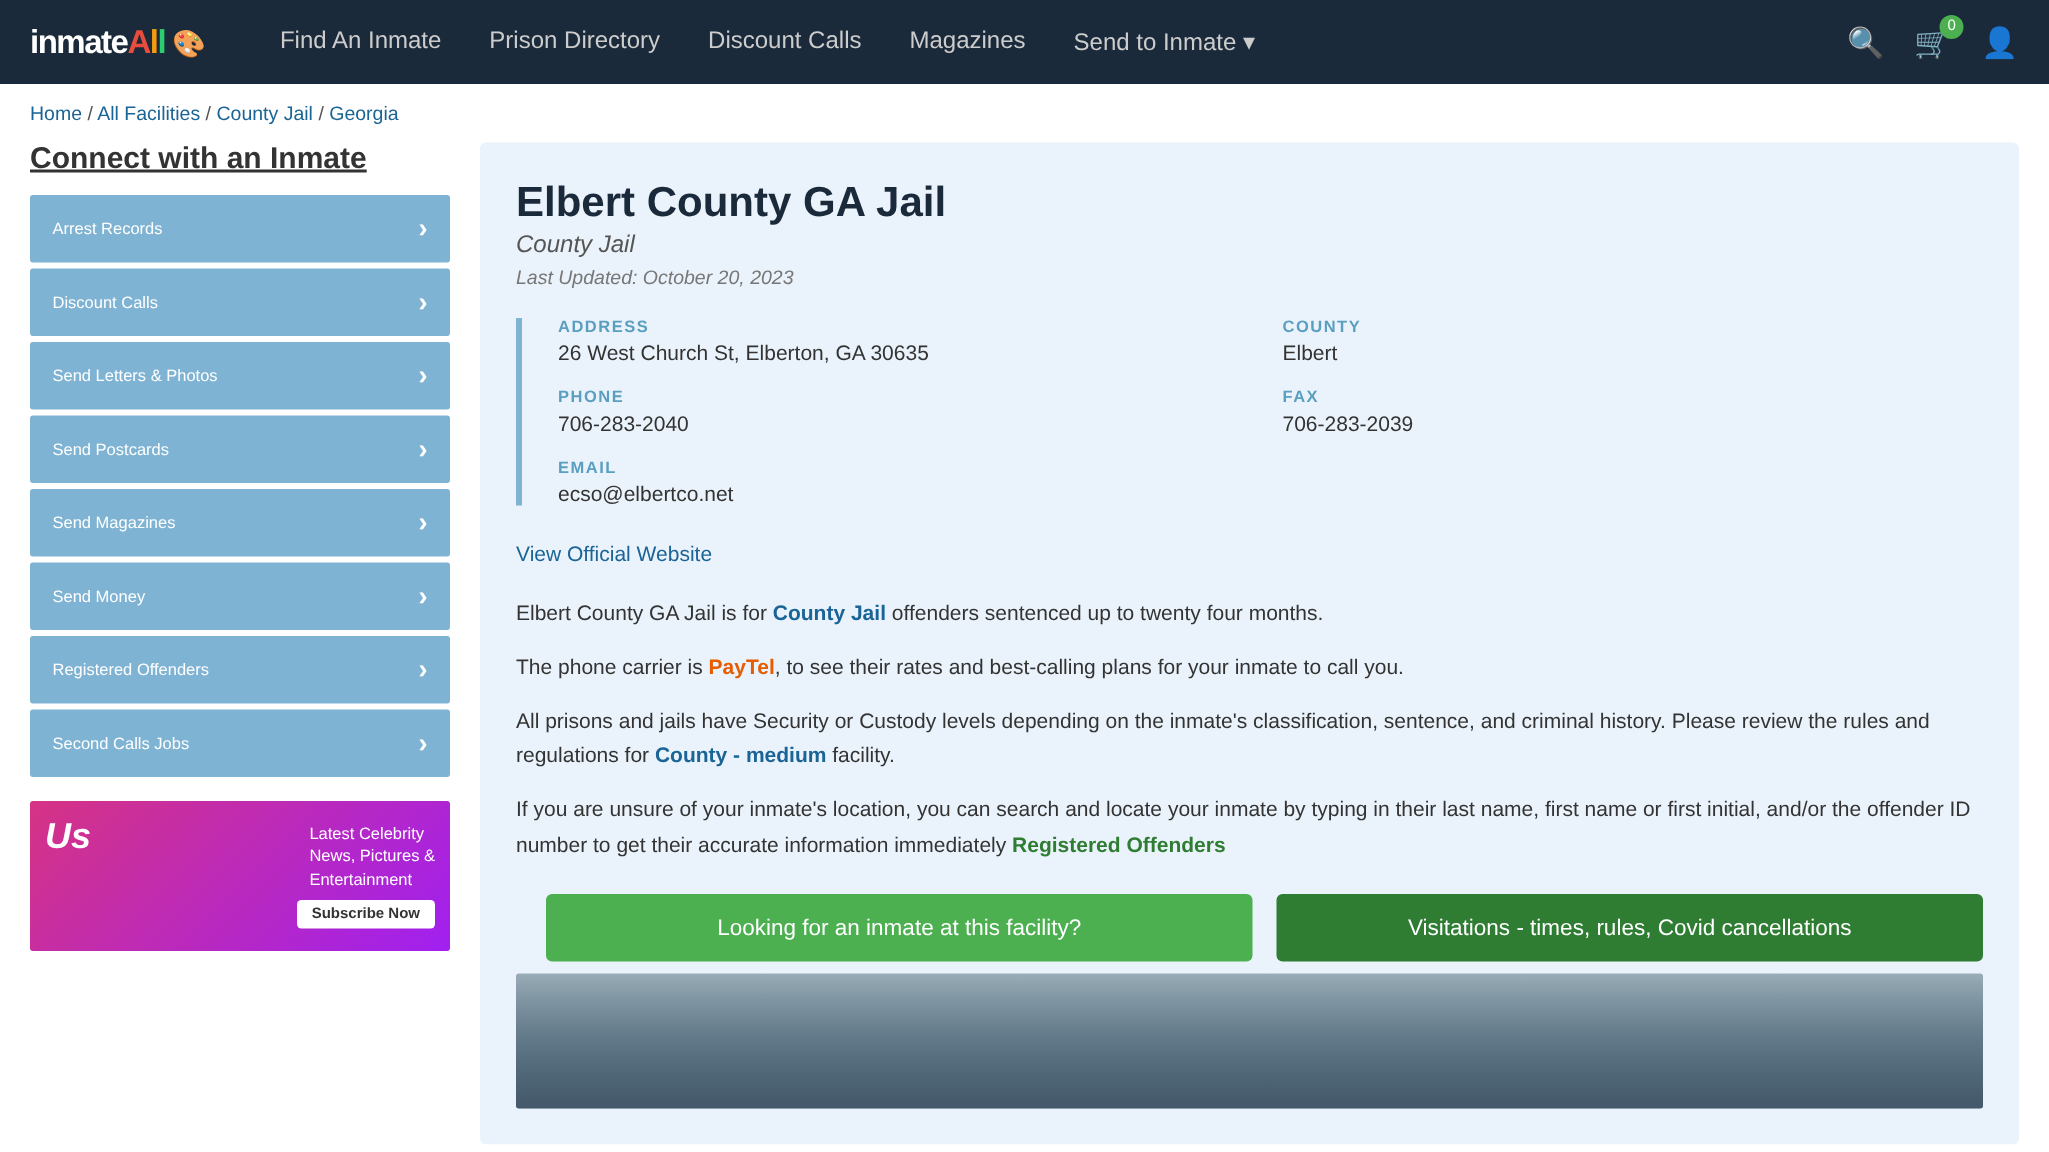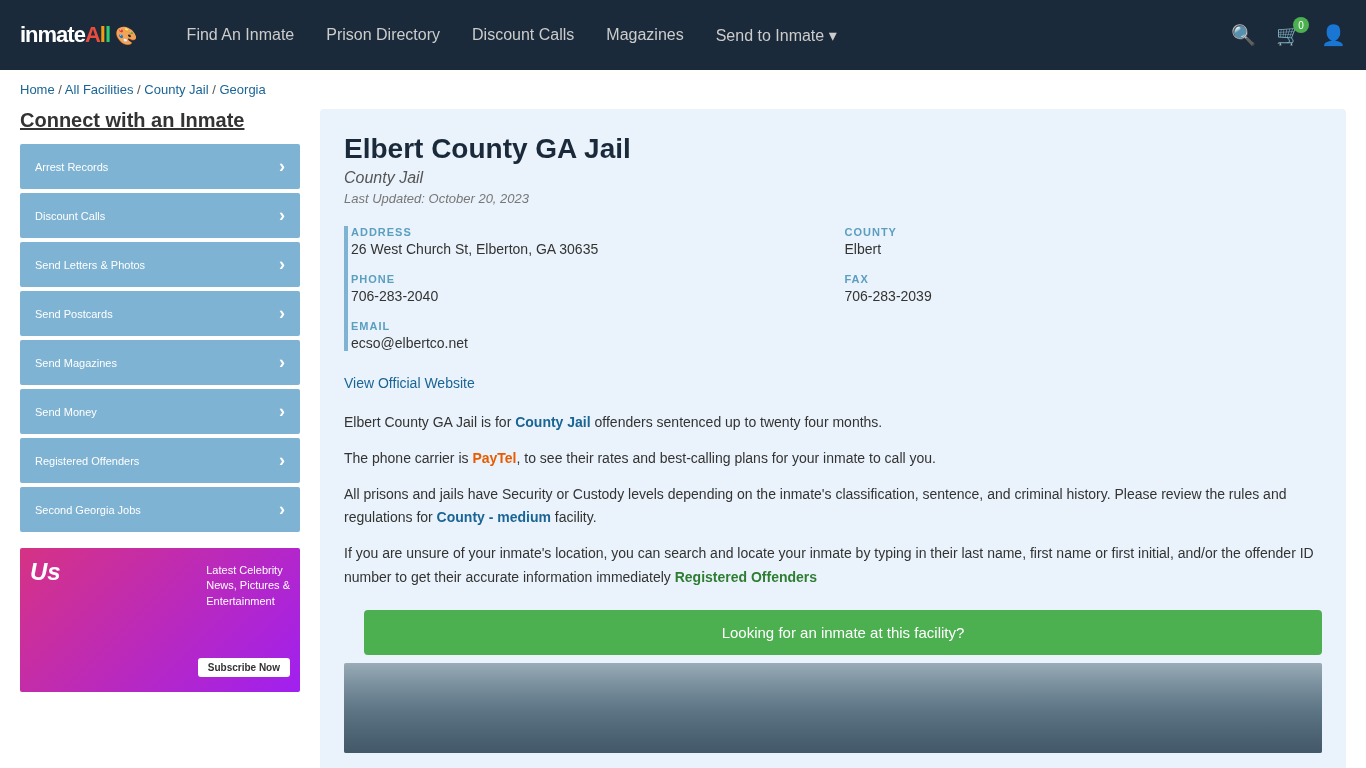--- a/index.html
+++ b/index.html
@@ -4,21 +4,21 @@
   <style>
     * { margin: 0; padding: 0; box-sizing: border-box; }
     body { font-family: Arial, sans-serif; font-size: 14px; color: #333; background: #fff; width: 1366px; }
 
     
     .header {
       background: #1a2a3a;
       display: flex;
       align-items: center;
       padding: 0 20px;
-      height: 70px;
+      height: 56px;
       gap: 30px;
     }
     .logo-area {
       display: flex;
       align-items: center;
       margin-right: 20px;
     }
     .logo-text {
       color: #fff;
       font-size: 22px;
@@ -119,21 +119,21 @@
     .sidebar-item-label {
       font-size: 11px;
     }
     .sidebar-arrow {
       font-size: 18px;
       font-weight: bold;
     }
     .sidebar-ad {
       margin-top: 16px;
       width: 280px;
-      height: 144px;
+      height: 100px;
       background: linear-gradient(135deg, #d63384, #a020f0);
       overflow: hidden;
       position: relative;
       border-radius: 2px;
     }
     .sidebar-ad-text {
       position: absolute;
       right: 10px;
       top: 15px;
       color: #fff;
@@ -187,21 +187,21 @@
       font-style: italic;
       margin-bottom: 20px;
     }
 
     
     .info-grid {
       display: grid;
       grid-template-columns: 1fr 1fr;
       gap: 16px;
       border-left: 4px solid #7fb3d3;
-      padding-left: 3px;
+      padding-left: 24px;
       margin-bottom: 24px;
     }
     .info-block {}
     .info-label {
       font-size: 11px;
       font-weight: bold;
       color: #5a9ec0;
       letter-spacing: 1px;
       text-transform: uppercase;
       margin-bottom: 3px;
@@ -355,21 +355,21 @@
       </div>
       <div class="sidebar-item">
         <span class="sidebar-item-label">Send Money</span>
         <span class="sidebar-arrow">›</span>
       </div>
       <div class="sidebar-item">
         <span class="sidebar-item-label">Registered Offenders</span>
         <span class="sidebar-arrow">›</span>
       </div>
       <div class="sidebar-item">
-        <span class="sidebar-item-label">Second Georgia Jobs</span>
+        <span class="sidebar-item-label">Second Calls Jobs</span>
         <span class="sidebar-arrow">›</span>
       </div>
     </div>
 
     <div class="sidebar-ad">
       <div class="sidebar-ad-logo">Us</div>
       <div class="sidebar-ad-text">
         <span>Latest Celebrity</span><br>
         <span>News, Pictures &amp;</span><br>
         <span>Entertainment</span>
@@ -418,20 +418,21 @@
       <p>
         <span>All prisons and jails have Security or Custody levels depending on the inmate's classification, sentence, and criminal history. Please review the rules and regulations for </span><a href="#" class="desc-link">County - medium</a><span> facility.</span>
       </p>
       <p>
         <span>If you are unsure of your inmate's location, you can search and locate your inmate by typing in their last name, first name or first initial, and/or the offender ID number to get their accurate information immediately </span><a href="#" class="desc-link-green">Registered Offenders</a>
       </p>
     </div>
 
     <div class="cta-buttons">
       <button class="cta-btn-green">Looking for an inmate at this facility?</button>
+      <button class="cta-btn-dark">Visitations - times, rules, Covid cancellations</button>
     </div>
 
     <div class="bottom-image">
       <div class="bottom-image-overlay"></div>
     </div>
   </main>
 
 </div>
 
 </body></html>

